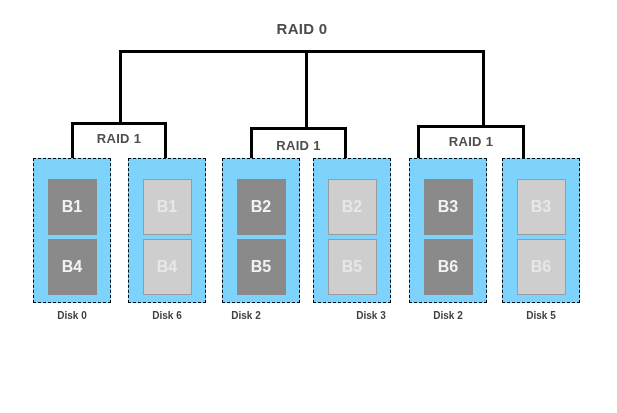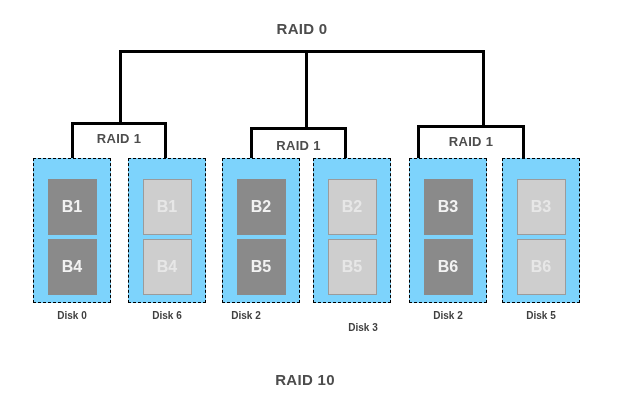--- a/index.html
+++ b/index.html
@@ -62,35 +62,34 @@
     <div class="disk" style="left:222px;top:158px;">
       <div class="block primary">B2</div>
       <div class="block primary">B5</div>
     </div>
     <div class="disk-label" style="left:207px;">Disk 2</div>
 
     <div class="disk" style="left:313px;top:158px;">
       <div class="block mirror">B2</div>
       <div class="block mirror">B5</div>
     </div>
-    <div class="disk-label" style="left:324px;margin-top:12px;">Disk 3</div>
+    <div class="disk-label" style="left:332px;">Disk 3</div>
   </div>
 
   <div>
     <div class="bracket" style="left:417px;top:125px;width:108px;height:35px;"></div>
     <div class="lbl" style="left:417px;top:134px;width:108px;">RAID 1</div>
 
     <div class="disk" style="left:409px;top:158px;">
       <div class="block primary">B3</div>
       <div class="block primary">B6</div>
     </div>
     <div class="disk-label" style="left:409px;">Disk 2</div>
 
     <div class="disk" style="left:502px;top:158px;">
       <div class="block mirror">B3</div>
       <div class="block mirror">B6</div>
     </div>
     <div class="disk-label" style="left:502px;">Disk 5</div>
   </div>
 
-  <div class="lbl title" style="left:245px;top:371px;width:120px;">RAID 10</div>
 
 </div>
 
 </body></html>

